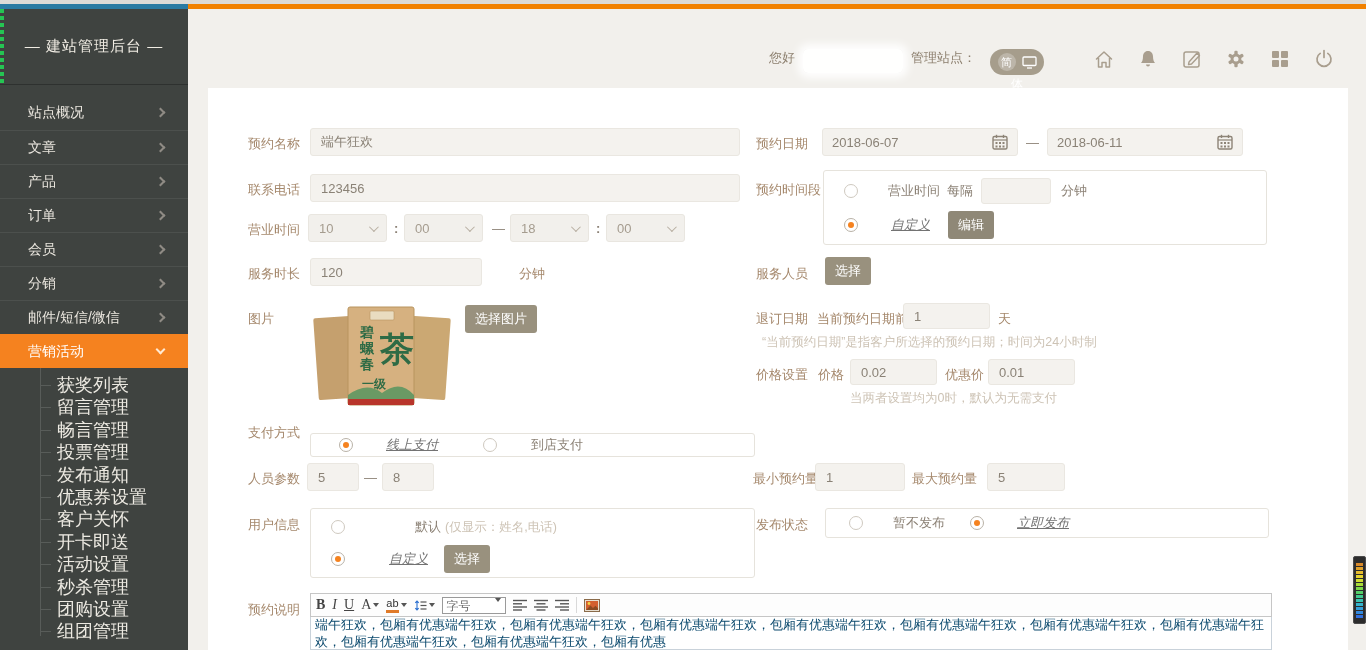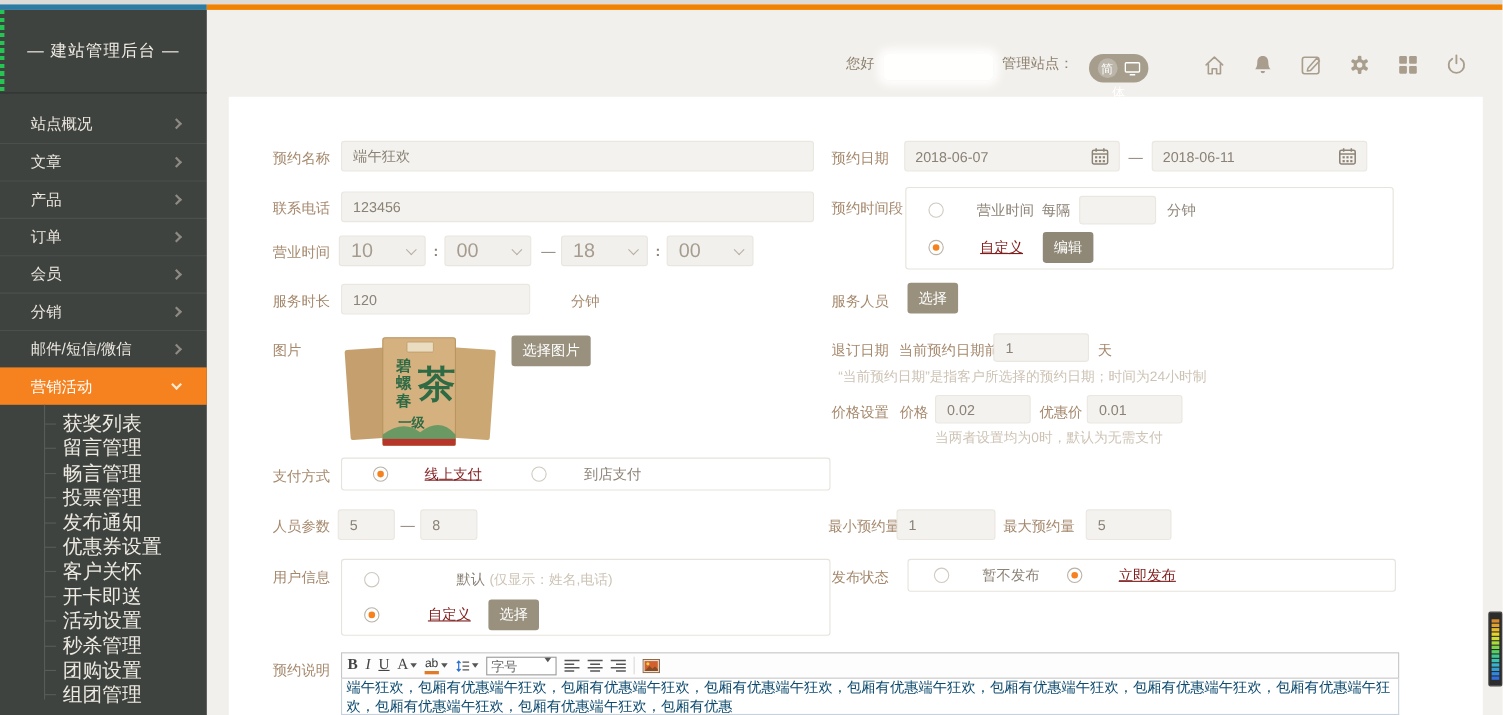--- a/index.html
+++ b/index.html
@@ -49,35 +49,35 @@
   
   .card { position:absolute; left:208px; top:88px; width:1140px; height:562px; background:#fff; }
   .flabel { position:absolute; color:#a5886c; font-size:13px; white-space:nowrap; }
   .ftext  { position:absolute; color:#8c8276; font-size:13px; white-space:nowrap; }
   .fhint  { position:absolute; color:#cdc3b5; font-size:12.5px; white-space:nowrap; }
   .inp { position:absolute; background:#f4f2ee; border:1px solid #eae7e1; border-radius:3px;
          color:#8a8276; font-size:13px; padding:0 10px; height:28px; outline:none;
          font-family:"Liberation Sans","DejaVu Sans",sans-serif; }
   .inp.small { height:26px; }
   .sel { position:absolute; width:79px; height:28px; background:#f2f0ec; border:1px solid #e9e6e0;
-         border-radius:3px; color:#a59c8f; font-size:18px; display:flex; align-items:center;
+         border-radius:3px; color:#a59c8f; font-size:13px; display:flex; align-items:center;
          padding:0 10px; justify-content:space-between; cursor:pointer; }
   .sel .caret { width:7px; height:7px; border-right:1.5px solid #b8afa2; border-bottom:1.5px solid #b8afa2;
                 transform:rotate(45deg) translateY(-2px); }
   .datebox { position:absolute; width:196px; height:28px; background:#f4f2ee; border:1px solid #eae7e1;
              border-radius:3px; color:#8a8276; font-size:13px; display:flex; align-items:center;
              justify-content:space-between; padding:0 9px; cursor:pointer; }
   .groupbox { position:absolute; background:#fff; border:1px solid #e6e3dc; border-radius:3px; }
   .radio { width:14px; height:14px; border-radius:50%; border:1px solid #cfc9c0; background:#fff;
            display:inline-block; position:relative; flex:none; cursor:pointer; }
   .radio.checked { border-color:#b9b2a7; }
   .radio.checked::after { content:''; position:absolute; left:3px; top:3px; width:6px; height:6px;
                           border-radius:50%; background:#f5821f; }
   .opt-gray { color:#8c8276; font-size:13px; }
-  .opt-orange { color:#7f1d1d; font-size:13px; text-decoration:underline; cursor:pointer; }
+  .opt-orange { color:#737373; font-size:13px; text-decoration:underline; cursor:pointer;font-style:italic; }
   .btn { background:#99917e; color:#fff; font-size:13px; border:none; border-radius:3px;
          padding:5px 10px; cursor:pointer; font-family:"Liberation Sans","DejaVu Sans",sans-serif; }
   .rowline { display:flex; align-items:center; }
 
   
   .editor { position:absolute; left:102px; top:505px; width:962px; }
   .ed-toolbar { height:24px; border:1px solid #c6c6c6; background:#fdfdfd; display:flex; align-items:center;
                 padding:0 5px; gap:7px; color:#444; }
   .ed-btn { font-family:"Liberation Serif","DejaVu Serif",serif; font-size:14px; cursor:pointer; line-height:1; }
   .ed-italic { font-style:italic; }
@@ -238,21 +238,21 @@
     <text x="48" y="50" font-size="14" font-weight="bold" fill="#2e6b45">螺</text>
     <text x="48" y="66" font-size="14" font-weight="bold" fill="#2e6b45">春</text>
     <text x="68" y="58" font-size="34" font-weight="bold" fill="#2e6b45">茶</text>
     <text x="50" y="85" font-size="12" font-weight="bold" fill="#2e6b45">一级</text>
     <path d="M36 92 Q55 78 70 90 Q88 76 102 92 L102 98 L36 98 Z" fill="#57955f" opacity="0.85"></path>
     <rect x="36" y="96" width="66" height="6" fill="#b8352b"></rect>
   </svg>
   <button class="btn" style="position:absolute;left:257px;top:217px">选择图片</button>
 
   <div class="flabel" style="left:40px;top:336px">支付方式</div>
-  <div class="groupbox rowline" style="left:102px;top:328px;width:445px;height:30px">
+  <div class="groupbox rowline" style="left:102px;top:345px;width:445px;height:24px">
     <span class="radio checked" style="margin-left:28px"></span>
     <span class="opt-orange" style="margin-left:33px">线上支付</span>
     <span class="radio" style="margin-left:45px"></span>
     <span class="opt-gray" style="margin-left:34px">到店支付</span>
   </div>
 
   <div class="flabel" style="left:40px;top:382px">人员参数</div>
   <input class="inp" style="left: 99px; top: 375px; width: 52px;" value="5">
   <div class="ftext" style="left:156px;top:382px">—</div>
   <input class="inp" style="left: 174px; top: 375px; width: 52px;" value="8">

